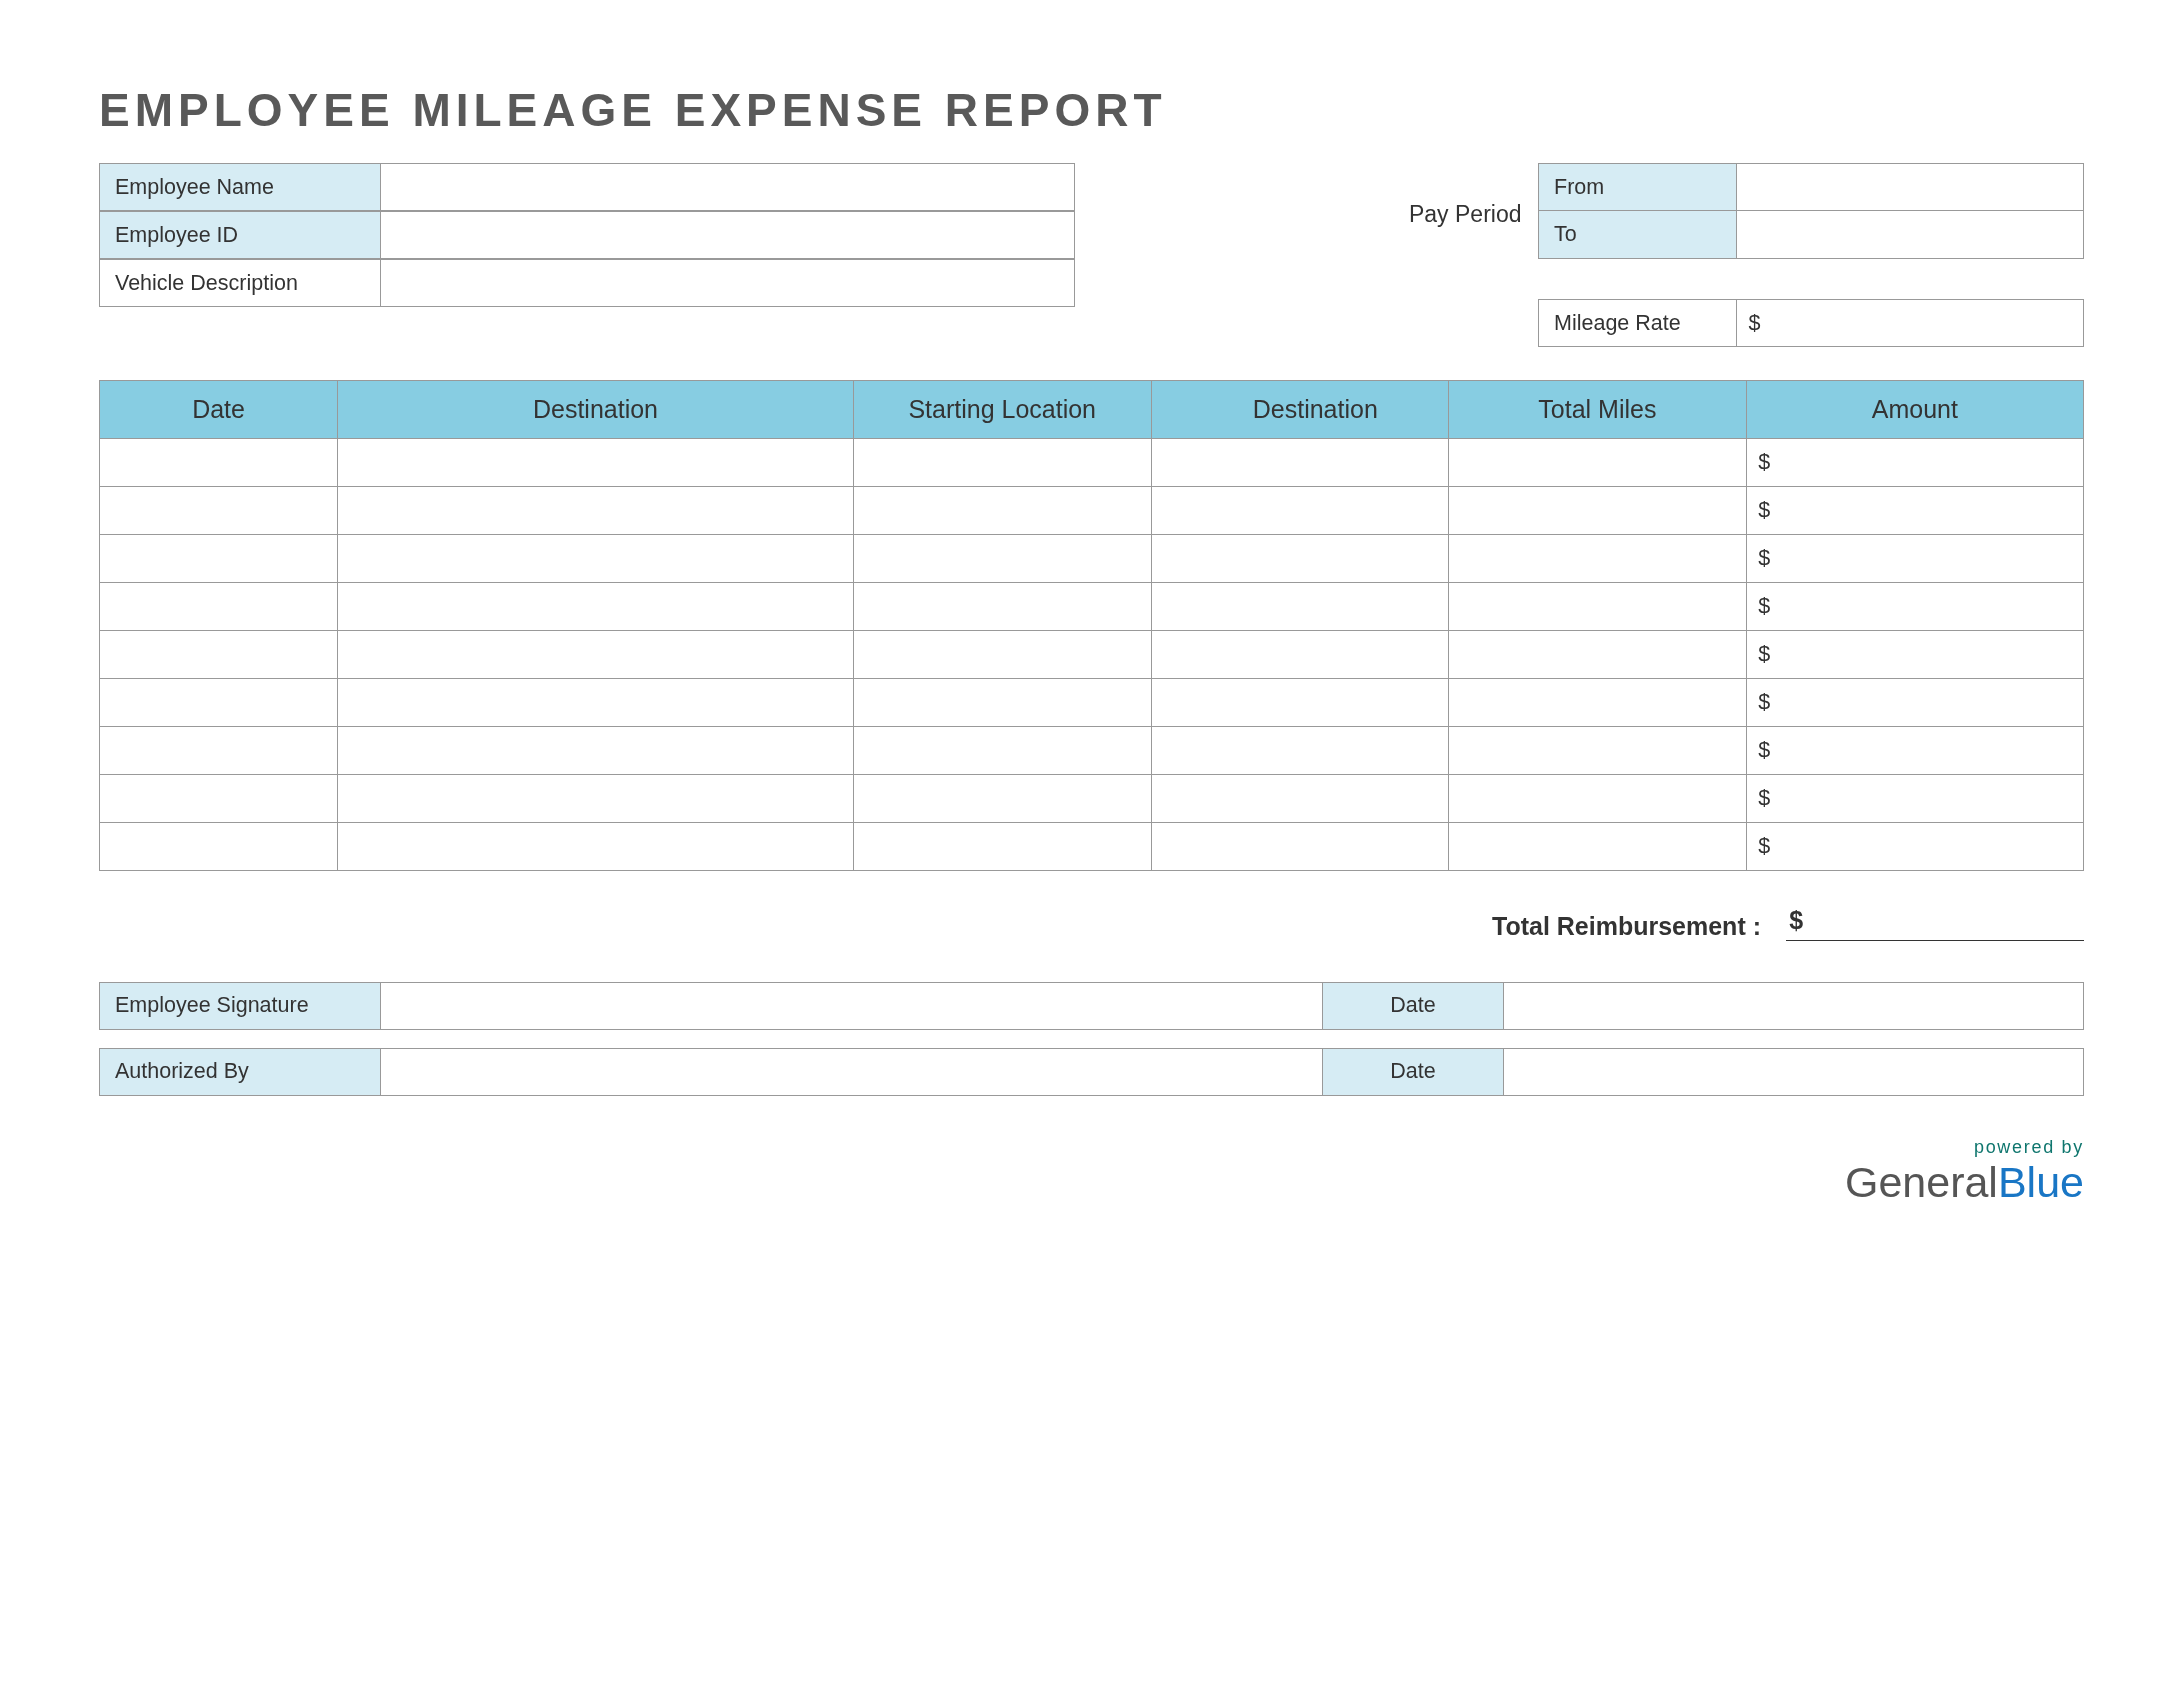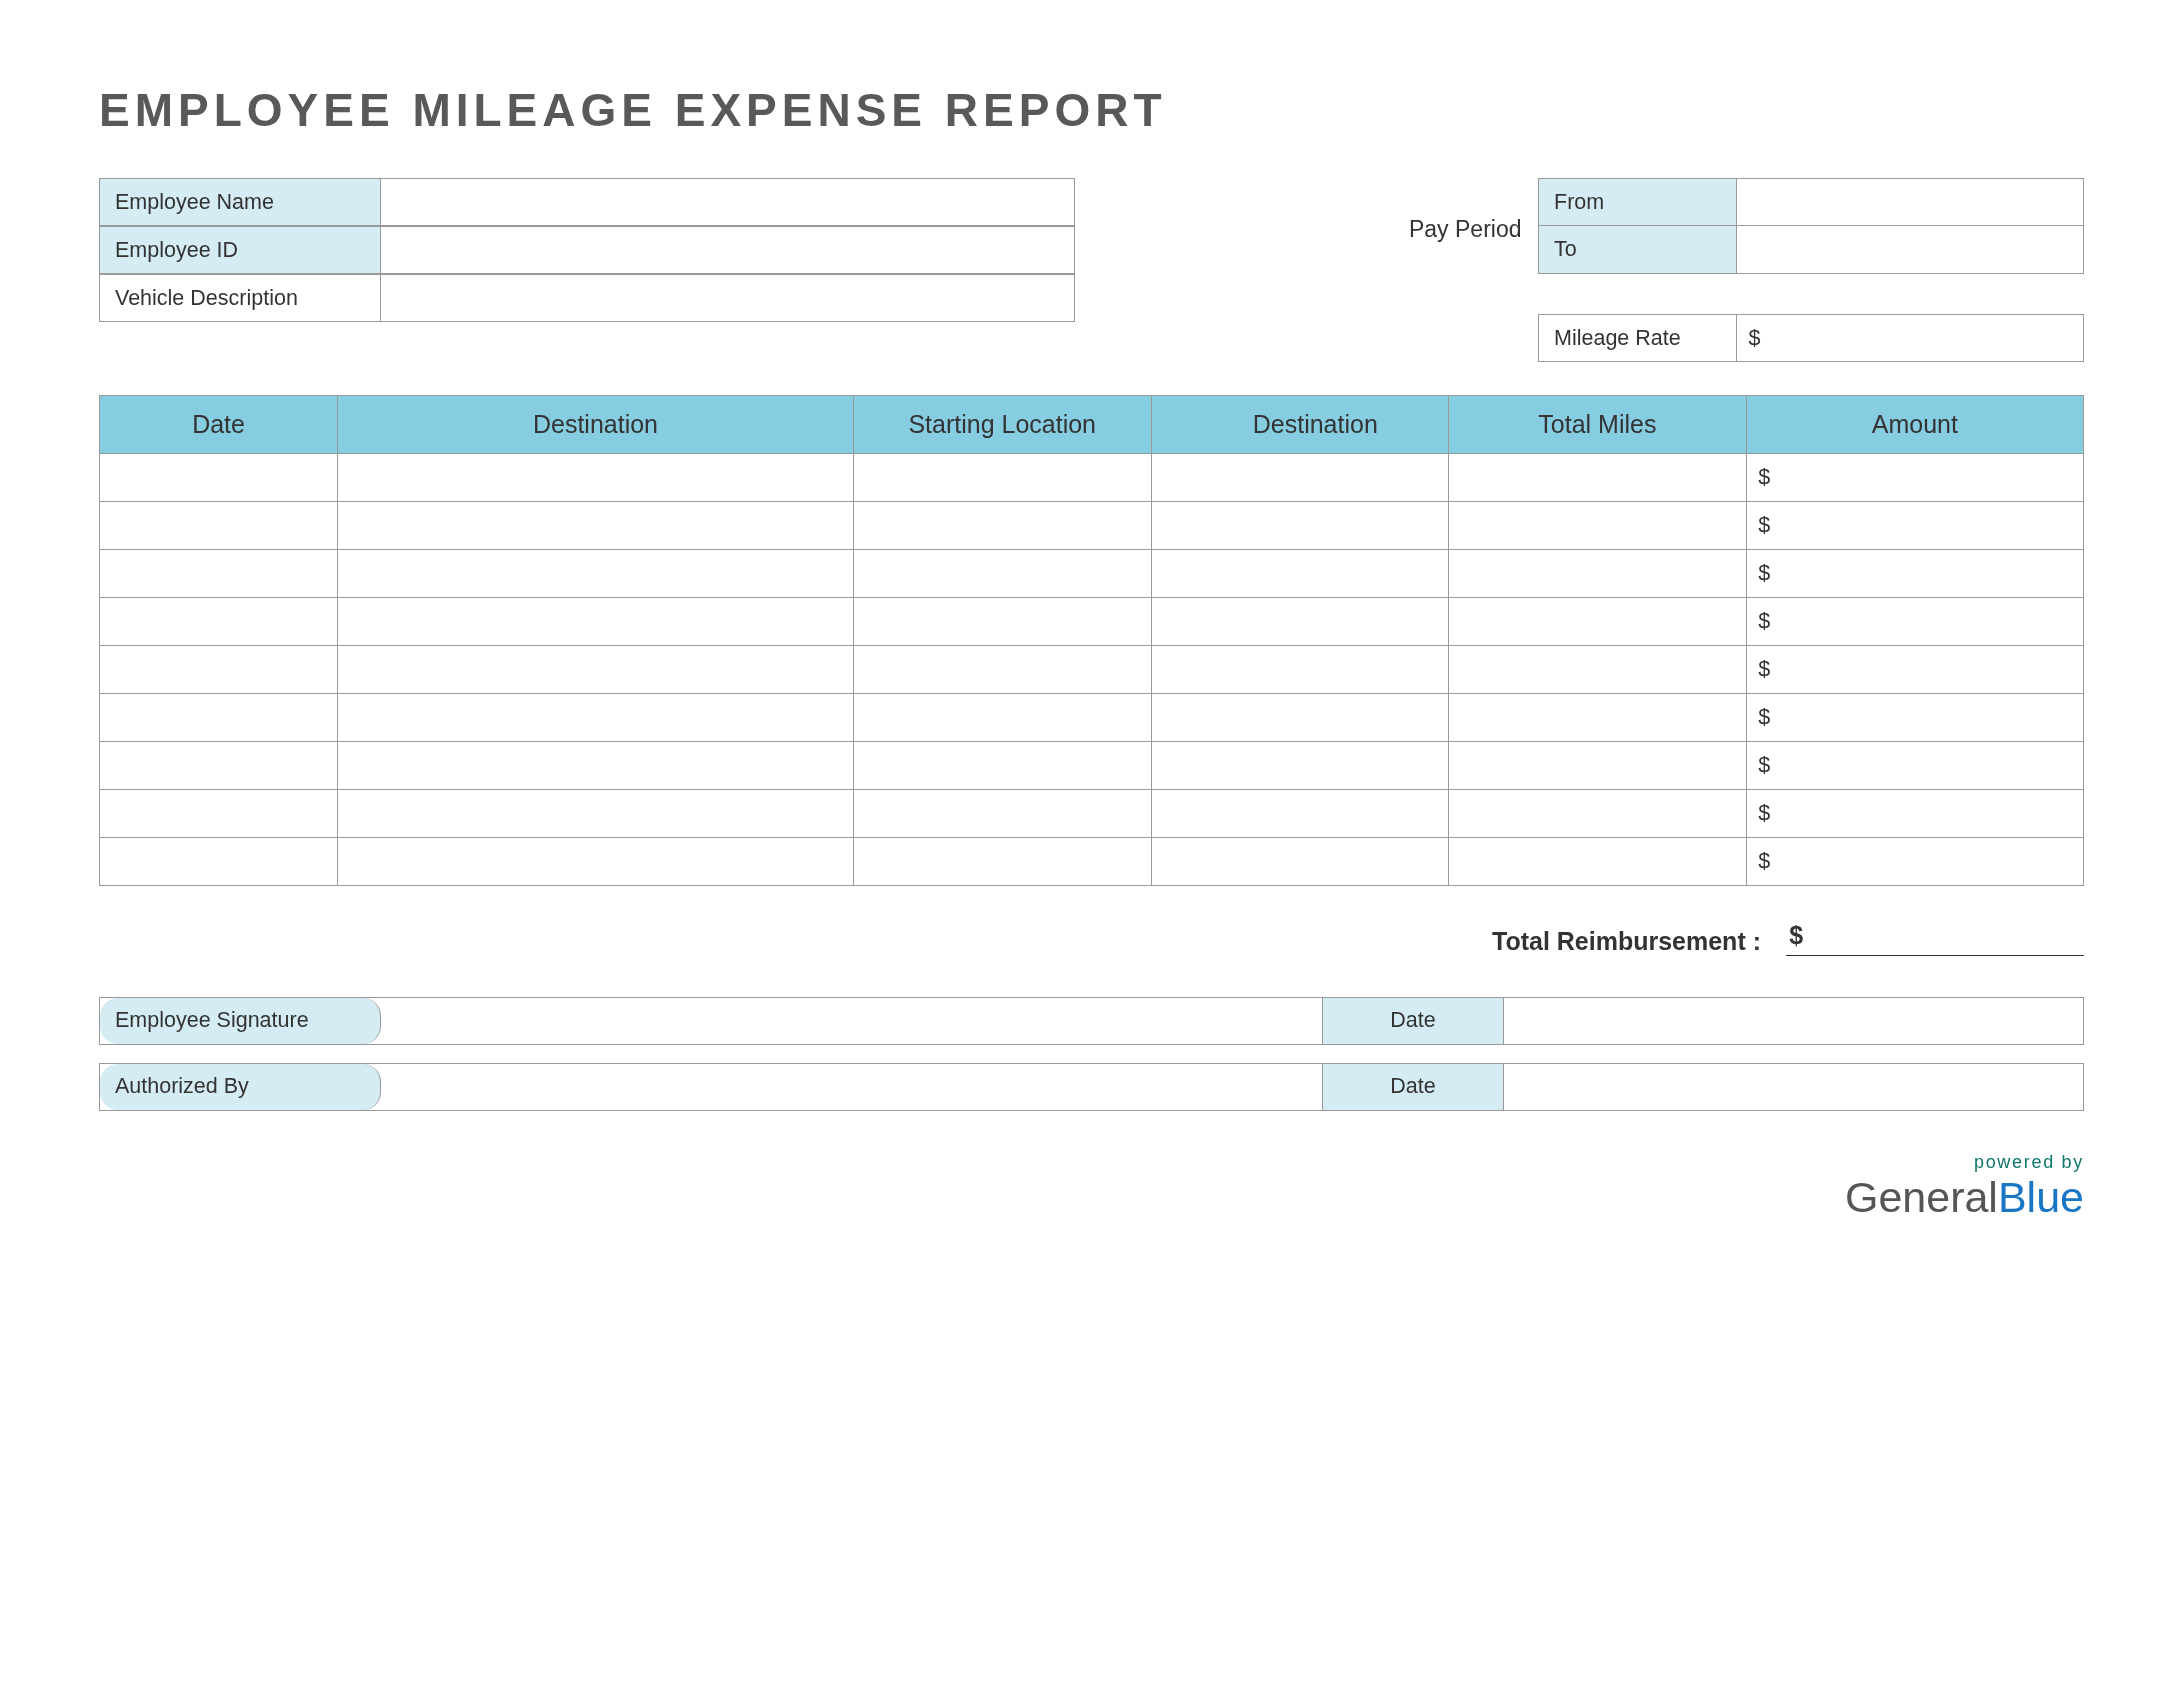--- a/index.html
+++ b/index.html
@@ -8,21 +8,21 @@
       background: #fff;
       padding: 83px 99px;
       width: 2183px;
       color: #333;
     }
     h1.title {
       font-size: 46px;
       font-weight: 700;
       letter-spacing: 5px;
       color: #595959;
-      margin-bottom: 41px;
+      margin-bottom: 26px;
       font-family: "Century Gothic", Arial, sans-serif;
     }
     .top-section {
       display: flex;
       gap: 33px;
       margin-bottom: 33px;
       align-items: flex-start;
     }
     .left-fields { flex: 0 0 976px; display: flex; flex-direction: column; }
     .pay-period-wrap { flex: 1; display: flex; align-items: flex-start; gap: 16.5px; }
@@ -88,21 +88,21 @@
       align-items: flex-end;
       gap: 25px;
       margin: 33px 0 41px 0;
       font-size: 25px;
     }
     .total-label { font-weight: 700; }
     .total-value { font-weight: 700; border-bottom: 1.7px solid #333; min-width: 298px; padding: 1.7px 3.3px 5px 3.3px; }
 
     .sig-section { display: flex; flex-direction: column; gap: 18px; }
     .sig-row { display: flex; border: 0.8px solid #999; height: 48px; }
-    .sig-label { background: #d6ecf4; display: flex; align-items: center; padding: 0 15px; font-size: 21.5px; border-right: 0.8px solid #999; width: 281px; border-radius: 18px; }
+    .sig-label { background: #d6ecf4; display: flex; align-items: center; padding: 0 15px; font-size: 21.5px; border-right: 0.8px solid #999; width: 281px; }
     .sig-value { flex: 1; background: #fff; }
     .sig-date-label { background: #d6ecf4; display: flex; align-items: center; justify-content: center; font-size: 21.5px; border-left: 0.8px solid #999; border-right: 0.8px solid #999; width: 182px; }
     .sig-date-value { width: 579px; background: #fff; }
 
     .footer {
       text-align: right;
       margin-top: 41px;
     }
     .footer .powered { font-size: 18px; color: #0f766e; letter-spacing: 1.7px; }
     .footer .brand { font-size: 43px; }

